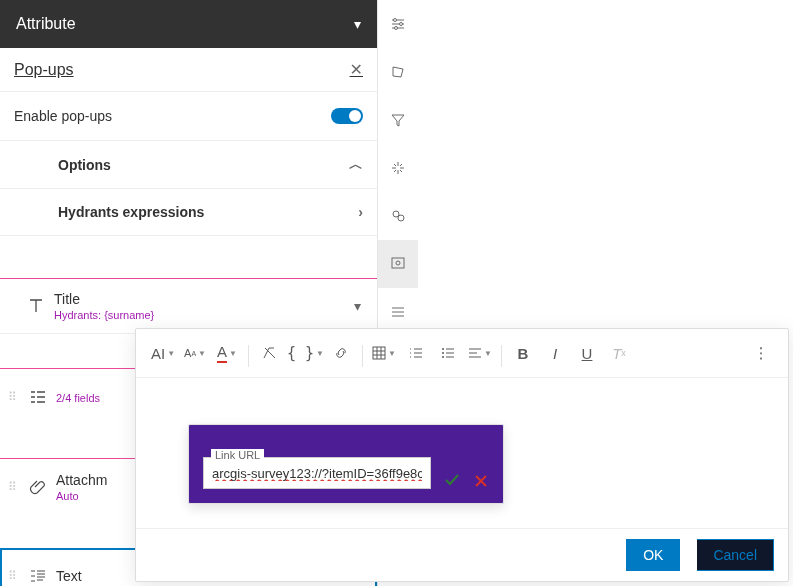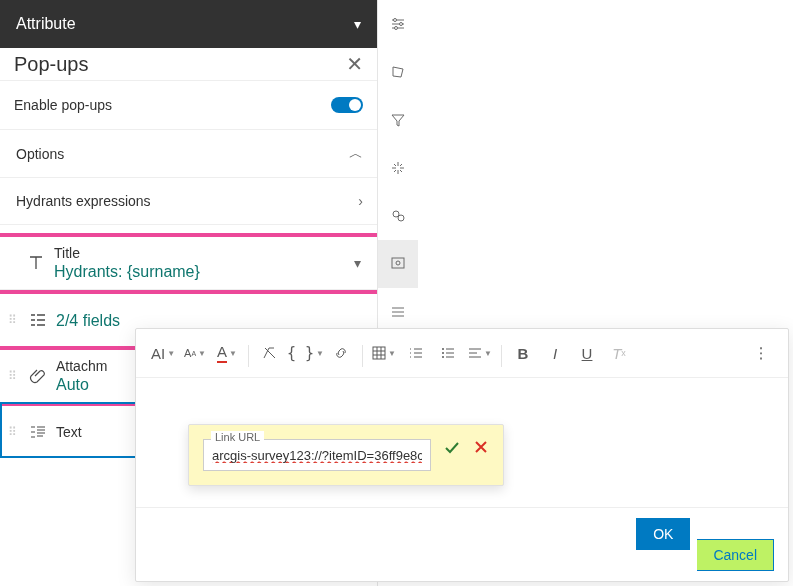--- a/index.html
+++ b/index.html
@@ -1,57 +1,57 @@
 <!DOCTYPE html>
 <html><head>
 <meta charset="utf-8">
 <style>
 * { box-sizing: border-box; margin: 0; padding: 0; font-family: -apple-system, "Segoe UI", Arial, sans-serif; }
 body { width: 793px; height: 586px; background: #fff; position: relative; overflow: hidden; }
 
 .sidebar { width: 378px; height: 100%; border-right: 1px solid #e5e5e5; }
 .header { background: #323232; color: #fff; height: 48px; display: flex; align-items: center; padding: 0 16px; font-size: 16px; justify-content: space-between; }
-.section-title { height: 33px; display: flex; align-items: center; padding: 0 14px; font-size: 20px; color: #323232; justify-content: space-between; border-bottom: 1px solid #eee; }
+.section-title { height: 44px; display: flex; align-items: center; padding: 0 14px; font-size: 16px; color: #323232; justify-content: space-between; border-bottom: 1px solid #eee; text-decoration: underline; }
 .row { height: 48px; display: flex; align-items: center; padding: 0 14px; font-size: 14px; color: #323232; justify-content: space-between; text-align: right; }
-.row.indent { padding-left: 16px; }
+.row.indent { padding-left: 58px; font-weight: bold; }
 .toggle { width: 32px; height: 16px; background: #007ac2; border-radius: 8px; position: relative; }
 .toggle::after { content: ""; position: absolute; width: 12px; height: 12px; background: #fff; border-radius: 50%; top: 2px; right: 2px; }
 .chev { color: #6a6a6a; font-size: 14px; }
 .close-x { color: #6a6a6a; cursor: pointer; }
 
-.item { display: flex; align-items: center; padding: 8px 8px 8px 4px; border-top: 4px solid #ec4899; position: relative; min-height: 56px; }
+.item { display: flex; align-items: center; padding: 8px 8px 8px 4px; border-top: 1px solid #ec4899; position: relative; min-height: 56px; margin-top: 34px; }
 .drag { color: #ccc; font-size: 12px; width: 16px; text-align: center; letter-spacing: -1px; }
 .item-icon { width: 28px; display: flex; justify-content: center; color: #4a4a4a; margin: 0 4px; }
 .item-body { flex: 1; }
 .item-title { font-size: 14px; color: #323232; }
-.item-sub { font-size: 16px; color: #0f766e; margin-top: 2px; }
+.item-sub { font-size: 11px; color: #a21caf; margin-top: 2px; }
 .item.title-item { border-bottom: 1px solid #eee; }
 .item.selected { outline: 2px solid #007ac2; outline-offset: -2px; background: #fff; }
 
 .tool-rail { position: absolute; left: 378px; top: 0; width: 40px; display: flex; flex-direction: column; align-items: center; }
 .tool-rail .rail-btn { width: 40px; height: 48px; display: flex; align-items: center; justify-content: center; color: #6a6a6a; cursor: pointer; }
 .tool-rail .rail-btn.active { background: #ececec; }
 
 .popup { position: absolute; left: 135px; top: 328px; width: 654px; height: 254px; background: #fff; border: 1px solid #ddd; border-radius: 2px; box-shadow: 0 4px 20px rgba(0,0,0,0.1); display: flex; flex-direction: column; }
 .toolbar { display: flex; align-items: flex-end; padding: 10px 12px; gap: 2px; border-bottom: 1px solid #eee; }
 .tbtn { color: #5a5a5a; min-width: 30px; height: 28px; display: flex; align-items: center; justify-content: center; cursor: pointer; font-size: 15px; border-radius: 2px; }
 .sep { width: 1px; height: 22px; background: #e3e3e3; margin: 0 4px; }
 .caret { font-size: 8px; margin-left: 2px; color: #888; }
 .editor { flex: 1; padding: 14px 16px; position: relative; }
 .link-text { background: #cfe8ff; color: #0066a2; display: inline; font-size: 14px; padding: 1px 0; }
-.link-pop { position: absolute; top: 46px; left: 52px; background: #fef9c3; border: 1px solid #e0e0e0; box-shadow: 0 4px 12px rgba(0,0,0,0.12); padding: 14px 14px 14px; display: flex; align-items: flex-start; gap: 12px; border-radius: 2px; }
+.link-pop { position: absolute; top: 46px; left: 52px; background: #4c1d95; border: 1px solid #e0e0e0; box-shadow: 0 4px 12px rgba(0,0,0,0.12); padding: 32px 14px 14px; display: flex; align-items: flex-end; gap: 12px; border-radius: 2px; }
 .link-field { position: relative; }
 .link-label { position: absolute; top: -8px; left: 8px; background: #fff; padding: 0 4px; font-size: 11px; color: #666; }
 .link-input { width: 228px; height: 32px; border: 1px solid #ccc; padding: 0 8px; font-size: 13px; color: #323232; }
 .check { color: #2e7d32; cursor: pointer; }
 .xbtn { color: #d93025; cursor: pointer; }
-.footer { display: flex; justify-content: flex-end; padding: 10px 14px; gap: 7px; border-top: 1px solid #eee; }
+.footer { display: flex; justify-content: flex-end; padding: 10px 14px; gap: 17px; border-top: 1px solid #eee; }
 .btn { height: 32px; padding: 0 16px; font-size: 14px; display: flex; align-items: center; cursor: pointer; border: 1px solid #007ac2; }
 .btn.primary { background: #007ac2; color: #fff; }
-.btn.secondary { background: #bef264; color: #007ac2; border-left: none; margin-top: 21px; }
+.btn.secondary { background: #0f172a; color: #007ac2; border-left: none; }
 
 svg { display: block; }
 </style>
 </head>
 <body>
 
 <div class="sidebar">
   <div class="header">
     <span>Attribute</span>
     <span class="chev" style="color:#fff">▾</span>

